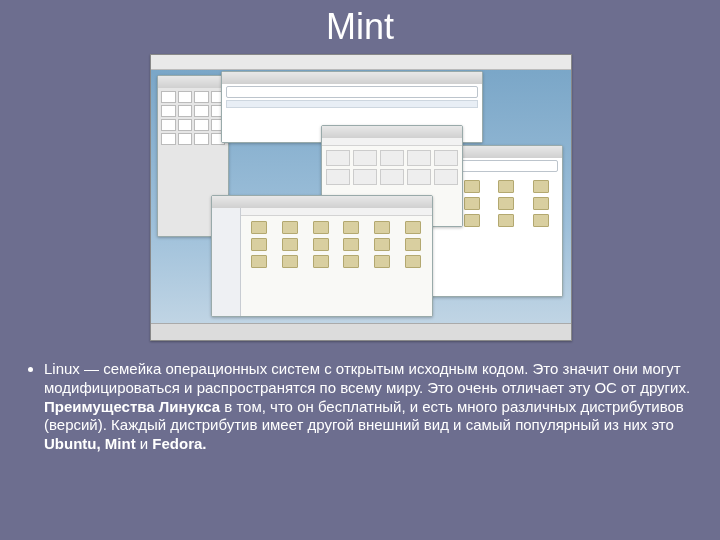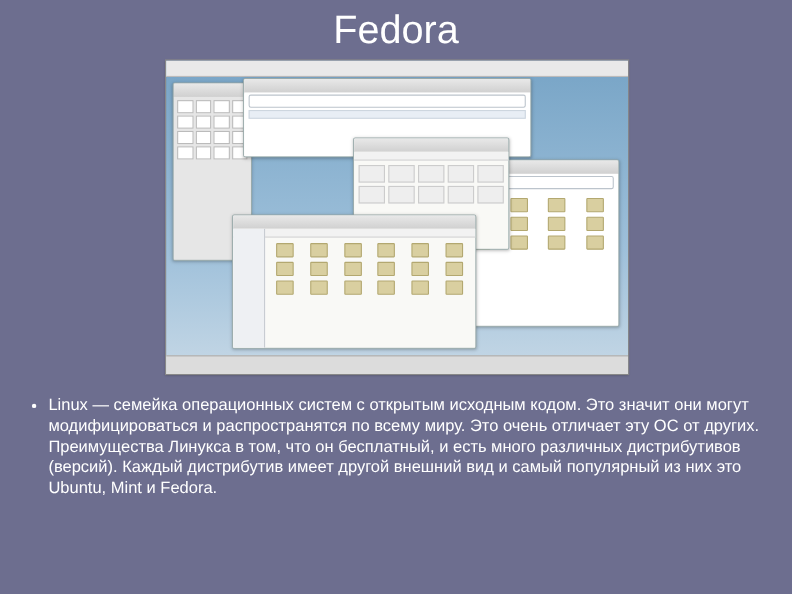--- a/index.html
+++ b/index.html
@@ -18,27 +18,27 @@
   .th{height:14px;background:#eee;border:1px solid #ccc}
   .side{position:absolute;left:0;top:0;bottom:0;width:28px;background:#eef0f3;border-right:1px solid #c8ccd2}
   .browser .body{background:#fff}
   .browser .url{height:10px;margin:2px 4px;background:#fff;border:1px solid #bcc4cc;border-radius:2px}
   .gimp{background:#e6e6e6}
   .gimp .body{background:#e6e6e6}
   .strip{height:7px;background:#f2f2f2;border-bottom:1px solid #d3d3d3}
   .bullets{position:absolute;left:26px;right:26px;top:360px;font-size:15px;line-height:1.25;color:#fff}
   .bullets ul{margin:0;padding-left:18px}
   .bullets li{margin:0}
-  .bullets b{font-weight:400}
+  .bullets b{font-weight:700}
 </style>
 </head>
 <body>
 
 <div class="slide">
-  <div class="title">Fedora</div>
+  <div class="title">Mint</div>
 
   <div class="figure">
     <div class="taskbar"></div>
 
     <div class="win gimp" style="left:6px;top:20px;width:70px;height:160px">
       <div class="tb"></div>
       <div class="body">
         <div style="display:grid;grid-template-columns:repeat(4,1fr);gap:2px;padding:3px">
           <div style="height:10px;background:#fff;border:1px solid #bbb"></div>
             <div style="height:10px;background:#fff;border:1px solid #bbb"></div>

